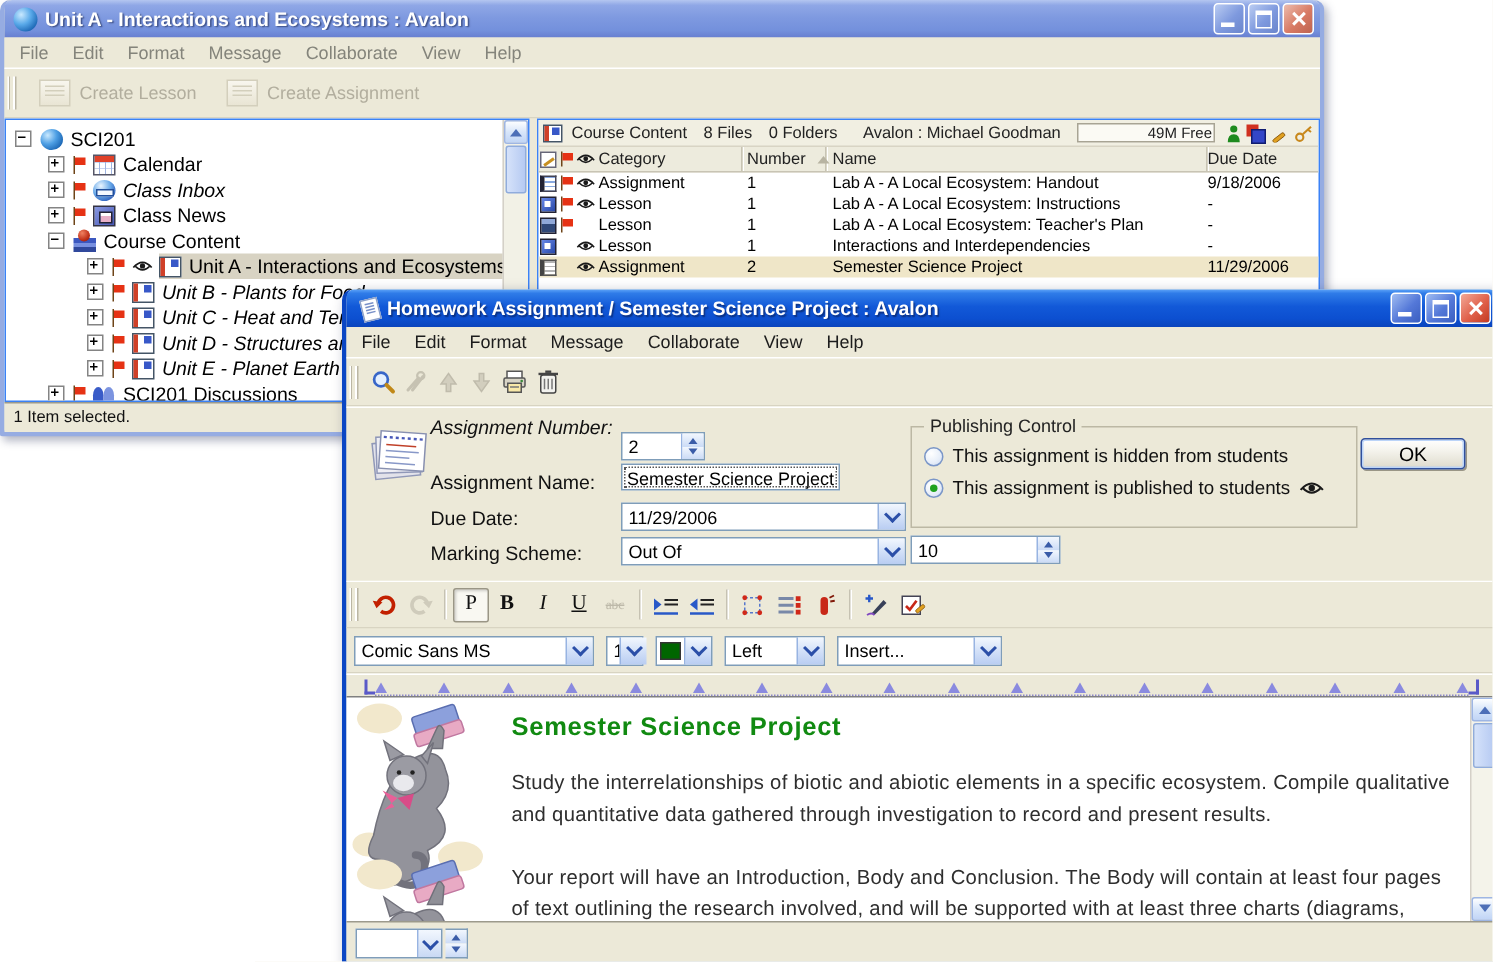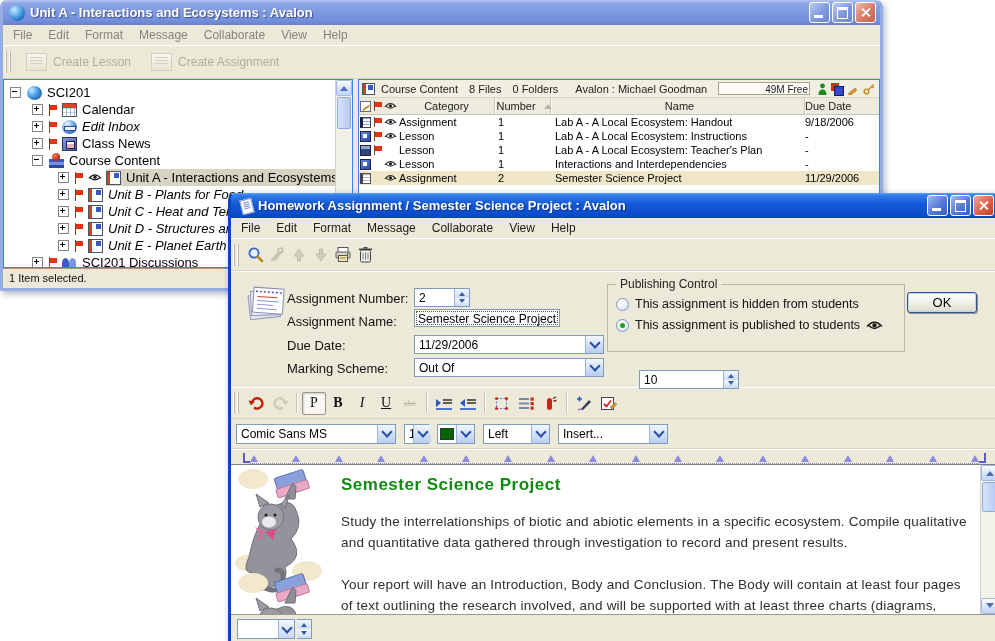--- a/index.html
+++ b/index.html
@@ -95,21 +95,21 @@
             font-size:11px;color:#222;padding:0 3px;white-space:nowrap;}
   .info-bar .seg{margin-right:11px;}
   .freebox{width:128px;height:13px;border:1px solid #A8A494;background:#FBFAF4;font-size:10px;line-height:13px;
            text-align:center;margin-right:8px;box-sizing:border-box;padding-left:45px;}
   .hdr-icons{margin-left:auto;display:flex;align-items:center;gap:4px;}
   .ii-pages{position:relative;width:12px;height:11px;}
   .ii-pages::before{content:'';position:absolute;left:0;top:0;width:8px;height:8px;background:#D03020;}
   .ii-pages::after{content:'';position:absolute;left:3px;top:3px;width:8px;height:8px;background:#3346C8;border:1px solid #101C70;}
   .col-hdr{height:16px;background:#EDEBDD;border-bottom:1px solid #C8C4B4;display:flex;align-items:center;
            font-size:11px;color:#222;}
-  .col-hdr .cell{border-right:1px solid #C8C4B4;box-shadow:1px 0 0 #fff;height:100%;display:flex;align-items:center;justify-content:center;}
+  .col-hdr .cell{border-right:1px solid #C8C4B4;box-shadow:1px 0 0 #fff;height:100%;display:flex;align-items:center;}
   .c1{width:13px;flex:none;justify-content:center;display:flex;}
   .c2{width:12px;flex:none;display:flex;justify-content:center;}
   .c3{width:13px;flex:none;display:flex;justify-content:center;}
   .c-cat{width:98px;flex:none;padding-left:2px;box-sizing:border-box;}
   .c-num{width:56px;flex:none;padding-left:3px;box-sizing:border-box;}
   .c-name{width:254px;flex:none;padding-left:4px;box-sizing:border-box;}
   .c-due{flex:1;padding-left:0;overflow:hidden;}
   .sort-asc{width:0;height:0;border:4px solid transparent;border-bottom:5px solid #B8B4A2;margin-left:8px;margin-top:-3px;}
   .lrow{height:14px;display:flex;align-items:center;font-size:11px;color:#000;white-space:nowrap;}
   .lrow.hl{background:#EFE6C8;}
@@ -245,21 +245,21 @@
         <div class="trow lvl1">
           <span class="exp plus"></span>
           <span class="flag"></span>
           <span class="ticon ti-cal"></span>
           <span>Calendar</span>
         </div>
         <div class="trow lvl1">
           <span class="exp plus"></span>
           <span class="flag"></span>
           <span class="ticon ti-inbox"></span>
-          <span class="it">Edit Inbox</span>
+          <span class="it">Class Inbox</span>
         </div>
         <div class="trow lvl1">
           <span class="exp plus"></span>
           <span class="flag"></span>
           <span class="ticon ti-news"></span>
           <span>Class News</span>
         </div>
         <div class="trow lvl1">
           <span class="exp minus"></span>
           <span class="ticon ti-course"></span>
@@ -539,21 +539,21 @@
           </g>
         <g transform="rotate(4 23 20)">
             <rect x="10" y="4" width="30" height="25" fill="#fff" stroke="#8890B0"></rect>
           <line x1="12" y1="8" x2="38" y2="8" stroke="#4858B8" stroke-width="1.6" stroke-dasharray="2 2"></line>
           <line x1="14" y1="13" x2="34" y2="13" stroke="#C04028" stroke-width="1"></line>
           <line x1="14" y1="17" x2="36" y2="17" stroke="#8898C8" stroke-width="1"></line>
           <line x1="14" y1="21" x2="30" y2="21" stroke="#8898C8" stroke-width="1"></line>
           <line x1="14" y1="25" x2="34" y2="25" stroke="#8898C8" stroke-width="1"></line>
           </g>
       </svg>
-      <span class="flabel" style="top:19px;">Assignment Number:</span>
+      <span class="flabel" style="top:5px;font-style:italic;">Assignment Number:</span>
       <span class="flabel" style="top:42px;">Assignment Name:</span>
       <span class="flabel" style="top:66px;">Due Date:</span>
       <span class="flabel" style="top:89px;">Marking Scheme:</span>
 
       <span class="fctl spin" style="top:16px;width:56px;">
         <span class="val">2</span>
         <span class="sbs">
             <div>
               <span class="t-up"></span>
             </div>
@@ -571,21 +571,21 @@
         <span class="cb">
             <span class="chev"></span>
           </span>
       </span>
       <span class="fctl combo" style="top:86px;width:190px;">
         <span class="cv">Out Of</span>
         <span class="cb">
             <span class="chev"></span>
           </span>
       </span>
-      <span class="spin" style="position:absolute;left:376px;top:98px;width:100px;margin-left:32px;">
+      <span class="spin" style="position:absolute;left:376px;top:85px;width:100px;">
         <span class="val">10</span>
         <span class="sbs">
             <div>
               <span class="t-up"></span>
             </div>
             <div>
               <span class="t-dn"></span>
             </div>
           </span>
       </span>

